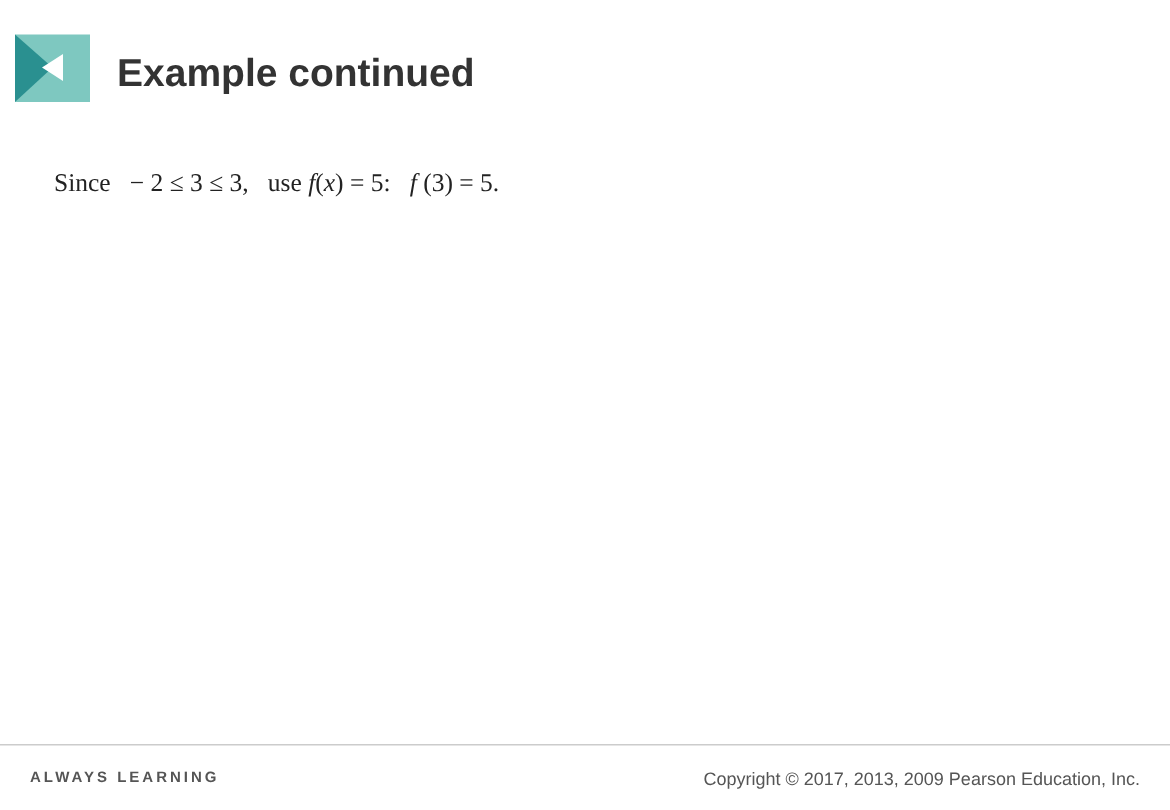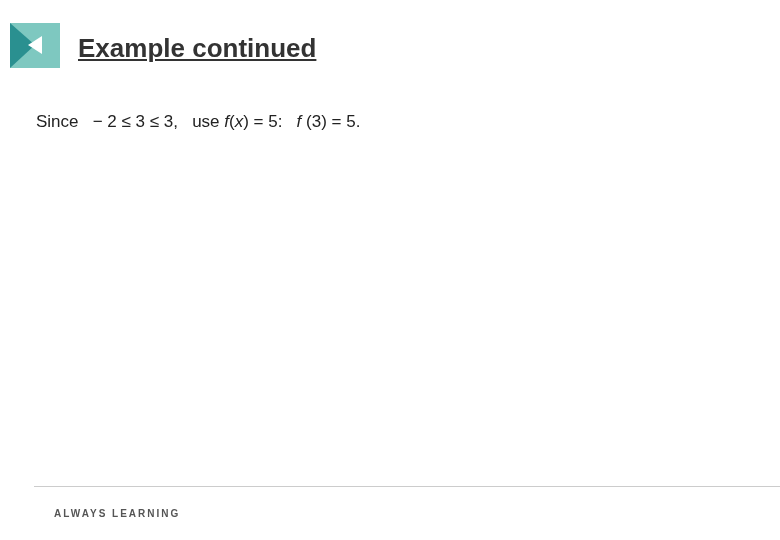--- a/index.html
+++ b/index.html
@@ -27,48 +27,47 @@
       height: 60px;
       position: relative;
       flex-shrink: 0;
     }
 
     .title-text {
       font-size: 26px;
       font-weight: bold;
       color: #333333;
       margin-left: 8px;
-      text-decoration: underline;
     }
 
     
     .content {
       padding: 20px 36px 10px 36px;
     }
 
     .content-line {
       font-size: 17px;
       color: #222222;
       line-height: 1.7;
       margin-bottom: 10px;
+      font-family: Liberation Serif, serif;
     }
 
     
     .footer {
       position: absolute;
       bottom: 0;
       left: 0;
       right: 0;
-      height: 54px;
+      height: 44px;
       border-top: 1px solid #cccccc;
       display: flex;
       align-items: center;
       justify-content: space-between;
       padding: 0 20px;
-      margin-left: 34px;
     }
 
     .footer-left {
       font-size: 10px;
       letter-spacing: 2px;
       color: #555555;
       font-weight: bold;
       text-transform: uppercase;
     }
 
@@ -119,13 +118,14 @@
   <div class="content-line">
     Since &nbsp; − 2 ≤ 3 ≤ 3, &nbsp; use <span class="italic">f</span>(<span class="italic">x</span>) = 5: &nbsp; <span class="italic">f</span> (3) = 5.
   </div>
 
 
 
 </div>
 
 <div class="footer">
   <div class="footer-left">ALWAYS LEARNING</div>
+  <div class="footer-center">Copyright © 2017, 2013, 2009 Pearson Education, Inc.</div>
 </div>
 
 </body></html>

